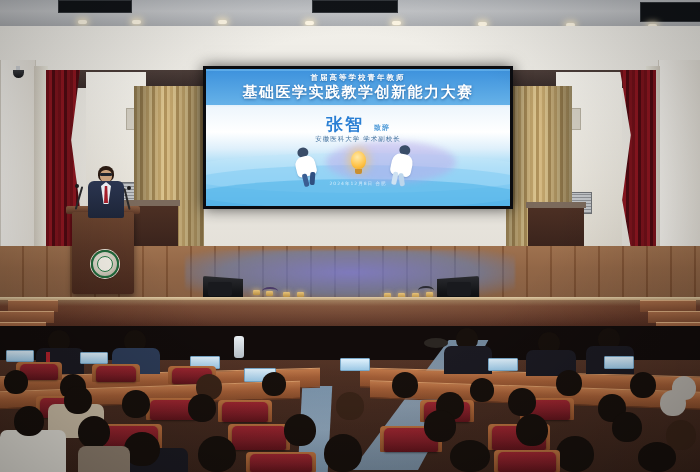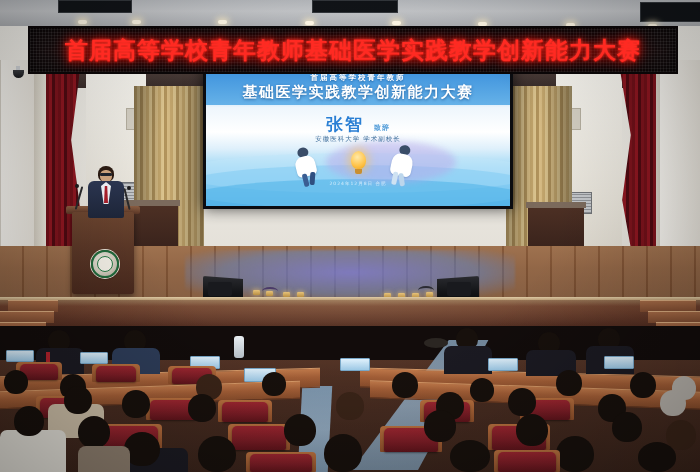--- a/index.html
+++ b/index.html
@@ -415,19 +415,14 @@
   <div class="abs" style="left:78px;top:446px;width:52px;height:26px;background:#8d7e6e;border-radius:8px 8px 0 0;"></div>
 
   <div class="abs seat-wood" style="left:246px;top:452px;width:70px;height:20px;"></div>
   <div class="abs seat" style="left:250px;top:454px;width:62px;height:18px;"></div>
   <div class="abs seat-wood" style="left:494px;top:450px;width:66px;height:22px;"></div>
   <div class="abs seat" style="left:498px;top:452px;width:58px;height:20px;"></div>
 
   <div class="abs" style="left:0;top:0;width:700px;height:472px;pointer-events:none;
        background:radial-gradient(ellipse at 50% 42%,rgba(0,0,0,0) 42%,rgba(0,0,0,.30) 100%);"></div>
 
-  <div class="abs led-banner">
-    <div class="abs led-glow"></div>
-    <span class="led-text">首届高等学校青年教师基础医学实践教学创新能力大赛</span>
-    <div class="abs led-mesh"></div>
-  </div>
 
 </div>
 
 </body></html>

